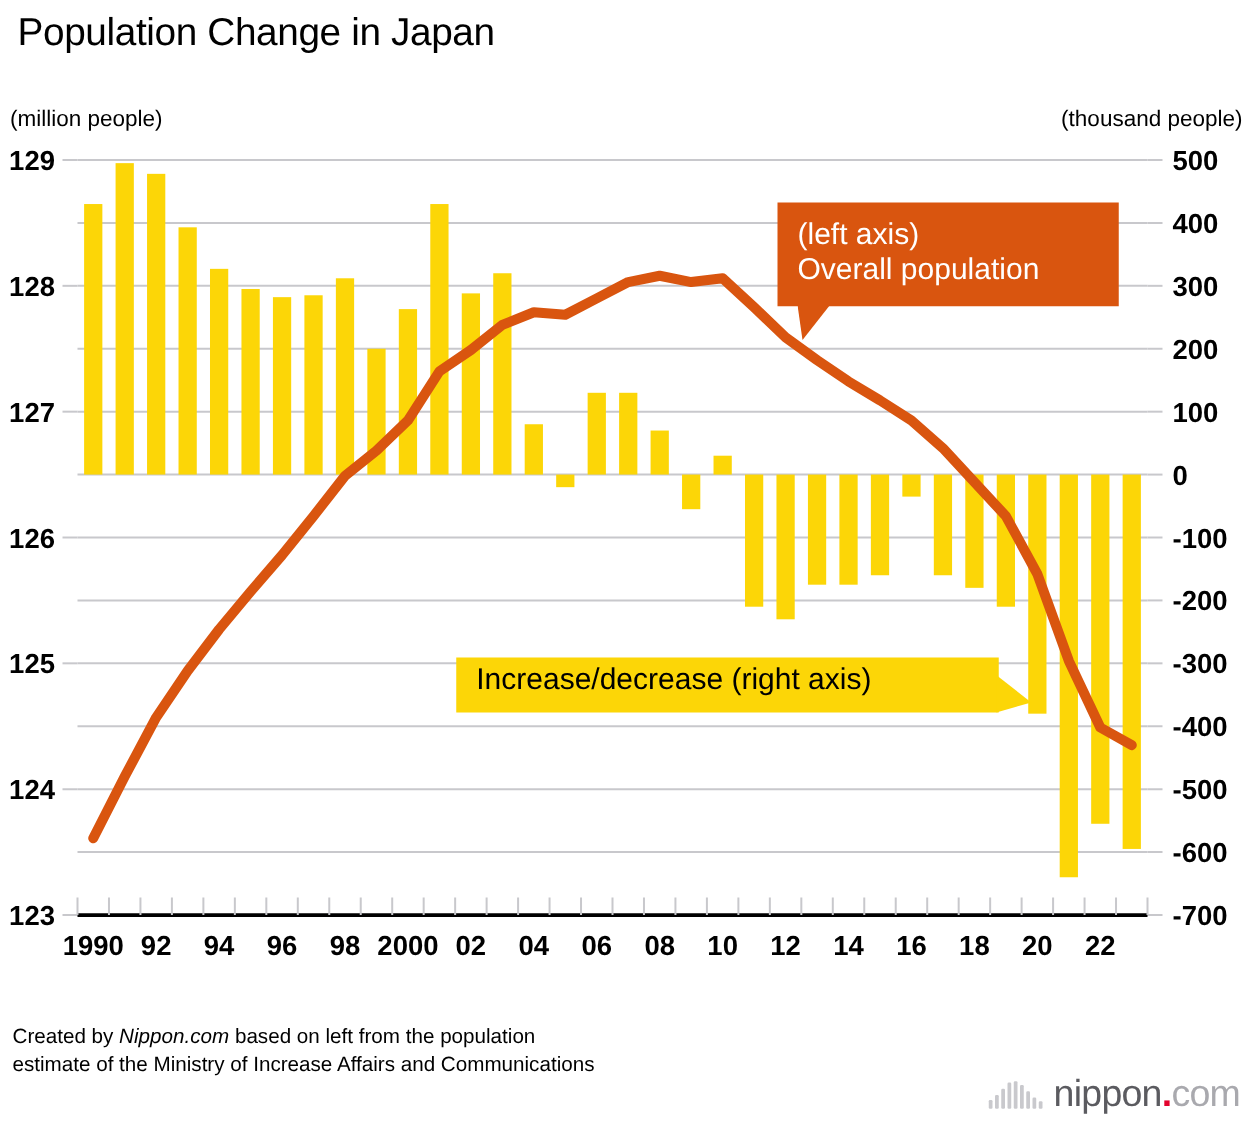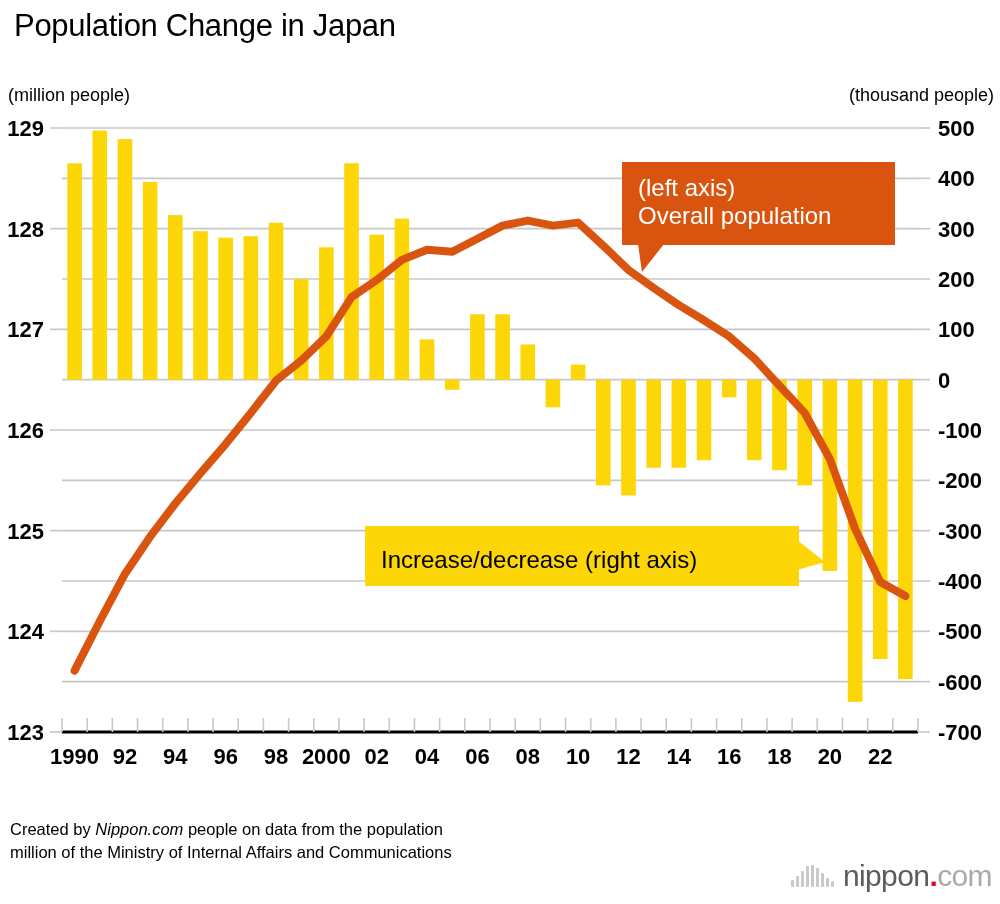--- a/index.html
+++ b/index.html
@@ -24,21 +24,21 @@
   .callout-orange{
     position:absolute;left:622px;top:162px;width:273px;
     background:#d9550f;color:#fff;padding:12px 14px 14px 16px;
     font-size:24px;line-height:1.18;box-sizing:border-box;
   }
   .tail-orange-shape{
     position:absolute;left:16px;bottom:-27px;width:32px;height:28px;
   }
   .callout-yellow{
     position:absolute;left:365px;top:526px;width:434px;
-    background:#fcd607;color:#000;padding:20px 14px 11px 16px;
+    background:#fcd607;color:#000;padding:4px 14px 11px 16px;
     font-size:24px;line-height:1.2;box-sizing:border-box;
   }
   .tail-yellow-shape{
     position:absolute;right:-26px;top:14px;width:28px;height:34px;
   }
 
   .footer{
     position:absolute;left:10px;top:818px;font-size:16.5px;line-height:1.42;color:#000;
   }
   .footer i{font-style:italic;}
@@ -212,22 +212,22 @@
 </div>
 
 <div class="callout-yellow">
   <span>Increase/decrease (right axis)</span>
   <svg class="tail-yellow-shape" viewBox="0 0 28 34">
     <polygon points="0,0 28,22 0,30" fill="#fcd607"></polygon>
   </svg>
 </div>
 
 <div class="footer">
-  <div><span>Created by </span><i>Nippon.com</i><span> people on data from the population</span></div>
-  <div>million of the Ministry of Internal Affairs and Communications</div>
+  <div><span>Created by </span><i>Nippon.com</i><span> based on left from the population</span></div>
+  <div>estimate of the Ministry of Increase Affairs and Communications</div>
 </div>
 
 <div class="logo">
   <div class="logo-bars">
       <i style="height: 7px;"></i>
       <i style="height: 11px;"></i>
       <i style="height: 16px;"></i>
       <i style="height: 21px;"></i>
       <i style="height: 22px;"></i>
       <i style="height: 19px;"></i>

